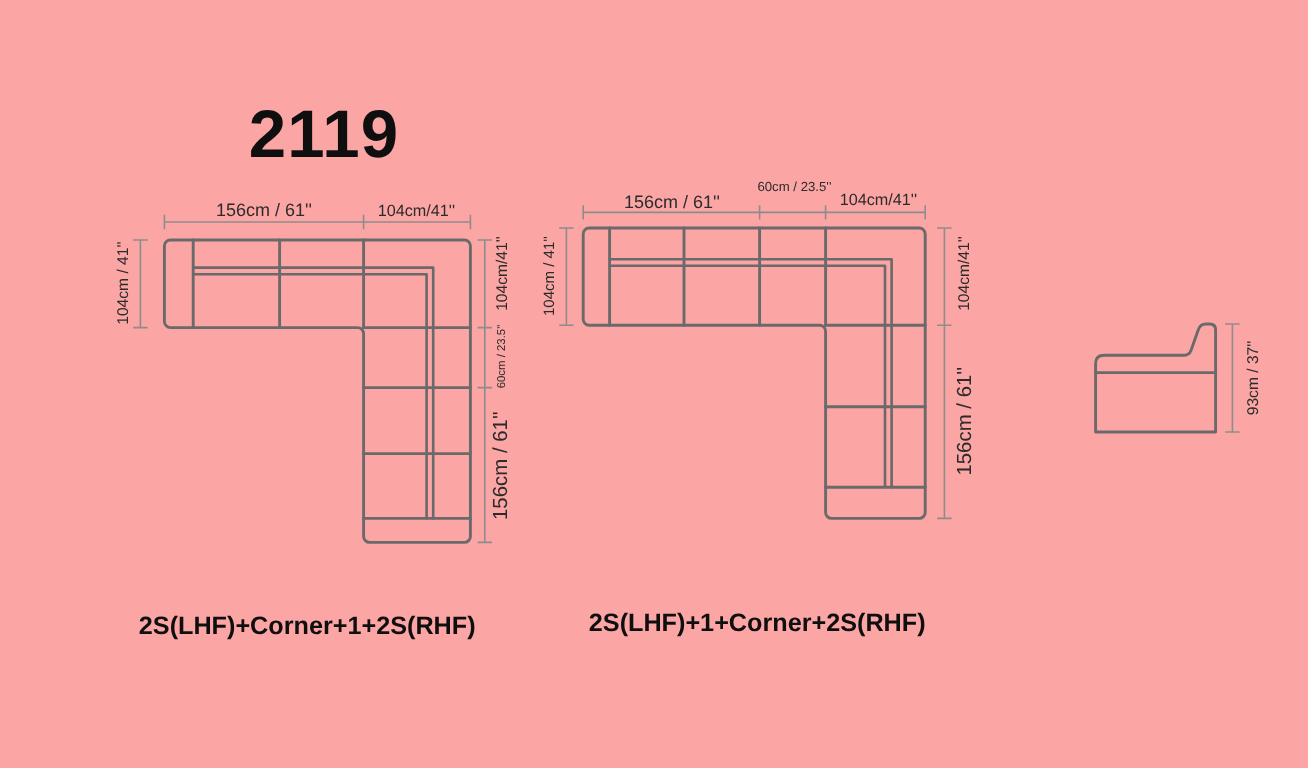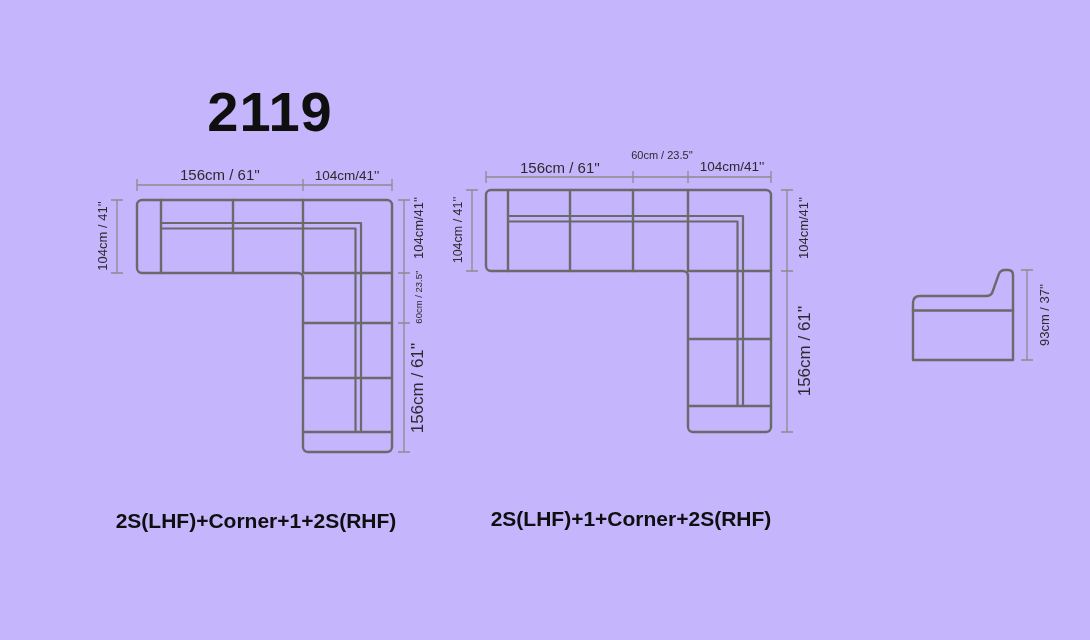--- a/index.html
+++ b/index.html
@@ -1,19 +1,19 @@
 <!DOCTYPE html>
 <html><head>
 <meta charset="utf-8">
 <style>
   html,body{margin:0;padding:0;background:#ffffff;}
   .sheet{
     position:relative;
     width:1090px;height:640px;
-    background:#c4b5fd;
+    background:#fca5a5;
     font-family:"Liberation Sans", sans-serif;
     overflow:hidden;
   }
   svg text{font-family:"Liberation Sans", sans-serif;}
   .dim-label{fill:#2b2b2b;}
   .big-label{fill:#0f0f0f;font-weight:bold;}
 </style>
 </head>
 <body>
 

